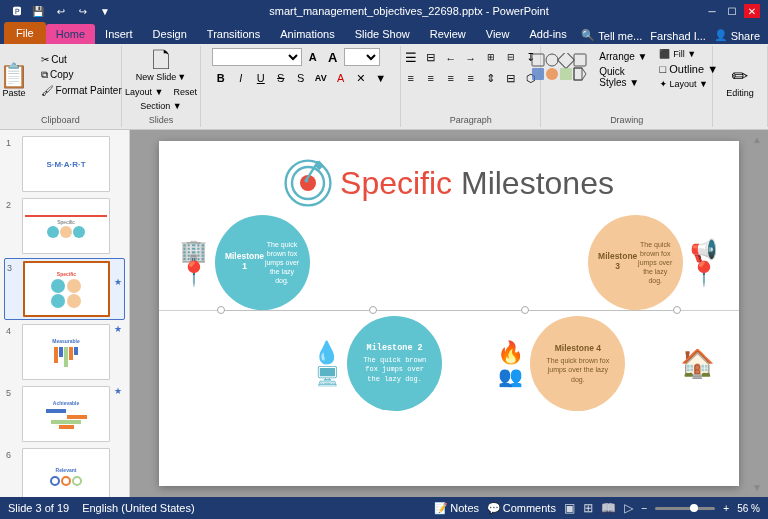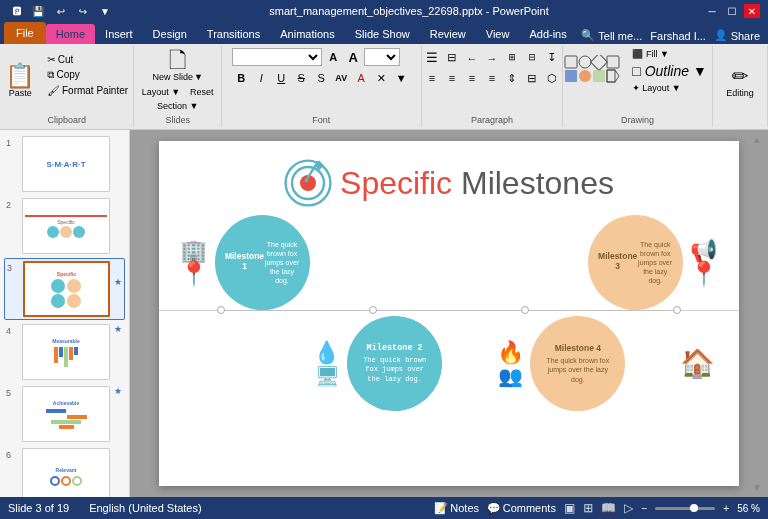--- a/index.html
+++ b/index.html
@@ -242,21 +242,21 @@
 
     
     .status-bar {
       height: 22px;
       background: #1e3a6e;
       color: white;
       display: flex;
       align-items: center;
       padding: 0 8px;
       font-size: 11px;
-      gap: 20px;
+      gap: 13px;
     }
     .status-bar-right {
       margin-left: auto;
       display: flex;
       align-items: center;
       gap: 8px;
     }
     .zoom-slider {
       width: 60px;
       height: 3px;
@@ -402,21 +402,20 @@
         <span class="font-btn italic">I</span>
         <span class="font-btn underline">U</span>
         <span class="font-btn" style="text-decoration:line-through;">S</span>
         <span class="font-btn">S</span>
         <span class="font-btn" style="font-size:9px;font-weight:bold;">AV</span>
         <span class="font-btn" style="color:#c00;">A</span>
         <span class="font-btn">✕</span>
         <span class="font-btn">▼</span>
       </div>
     </div>
-    <span class="ribbon-group-label">Font</span>
   </div>
 
   <div class="ribbon-group para-group">
     <div class="ribbon-group-content">
       <div class="font-row">
         <span class="font-btn" style="font-size:13px;">☰</span>
         <span class="font-btn" style="font-size:11px;">⊟</span>
         <span class="font-btn">←</span>
         <span class="font-btn">→</span>
         <span class="font-btn" style="font-size:9px;">⊞</span>
@@ -444,22 +443,26 @@
           <rect x="15" y="1" width="12" height="12" rx="6" fill="none" stroke="#555" stroke-width="1"></rect>
           <rect x="29" y="1" width="12" height="12" rx="1" fill="none" stroke="#555" stroke-width="1" transform="rotate(45 35 7)"></rect>
           <rect x="43" y="1" width="12" height="12" rx="1" fill="none" stroke="#555" stroke-width="1"></rect>
           <rect x="1" y="15" width="12" height="12" rx="1" fill="#4472c4" opacity="0.7"></rect>
           <rect x="15" y="15" width="12" height="12" rx="6" fill="#ed7d31" opacity="0.7"></rect>
           <rect x="29" y="15" width="12" height="12" rx="1" fill="#a9d18e" opacity="0.7"></rect>
           <rect x="43" y="15" width="8" height="12" fill="none" stroke="#555" stroke-width="1"></rect>
           <polygon points="51,15 55,21 51,27 43,27 43,15" fill="none" stroke="#555" stroke-width="1"></polygon>
         </svg>
         <div style="display:flex;flex-direction:column;gap:2px;">
+          <div class="ribbon-btn-small">Arrange ▼</div>
+          <div class="ribbon-btn-small">Quick<br>Styles ▼</div>
+        </div>
+        <div style="display:flex;flex-direction:column;gap:2px;">
           <div class="ribbon-btn-small" style="font-size:9px;">⬛ Fill ▼</div>
-          <div class="ribbon-btn-small" style="font-size:14px;font-style:italic;">□ Outline ▼</div>
+          <div class="ribbon-btn-small" style="font-size:11px;">□ Outline ▼</div>
           <div class="ribbon-btn-small" style="font-size:9px;">✦ Layout ▼</div>
         </div>
       </div>
     </div>
     <span class="ribbon-group-label">Drawing</span>
   </div>
 
   <div class="ribbon-group" style="min-width:55px;">
     <div class="ribbon-group-content" style="padding-bottom:12px;flex-direction:column;align-items:center;justify-content:center;gap:2px;">
       <div class="editing-btn-large">

